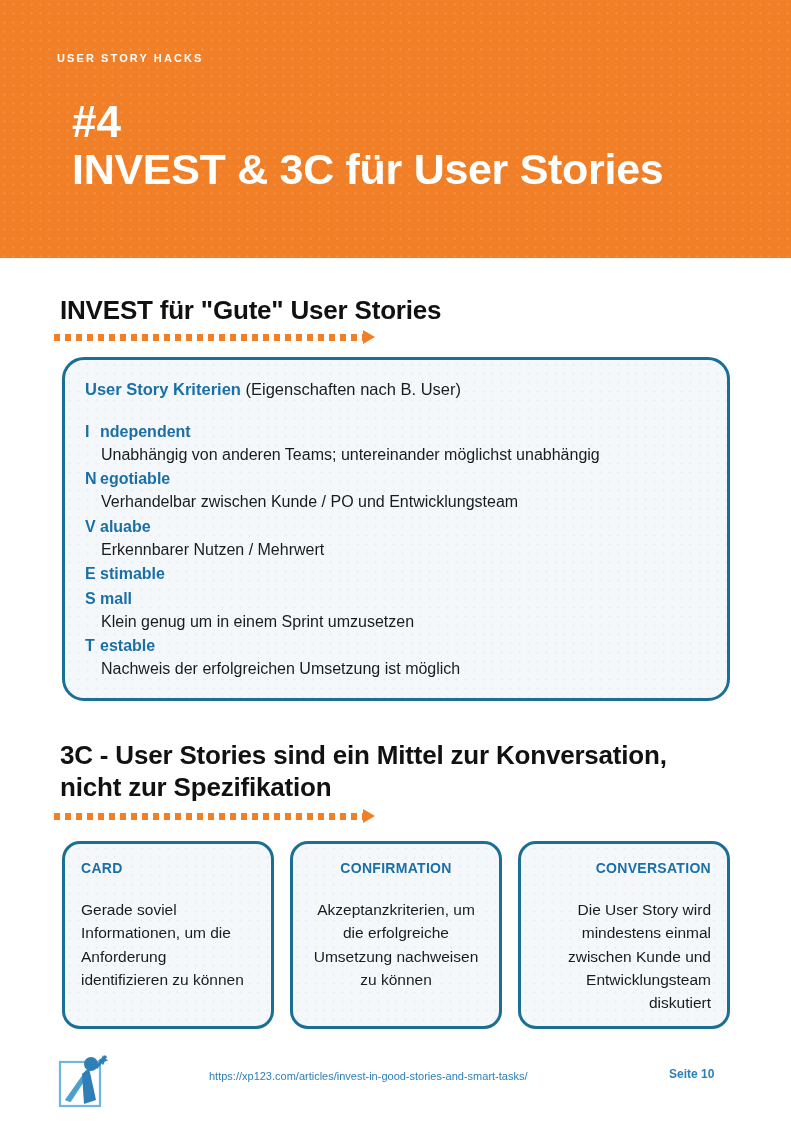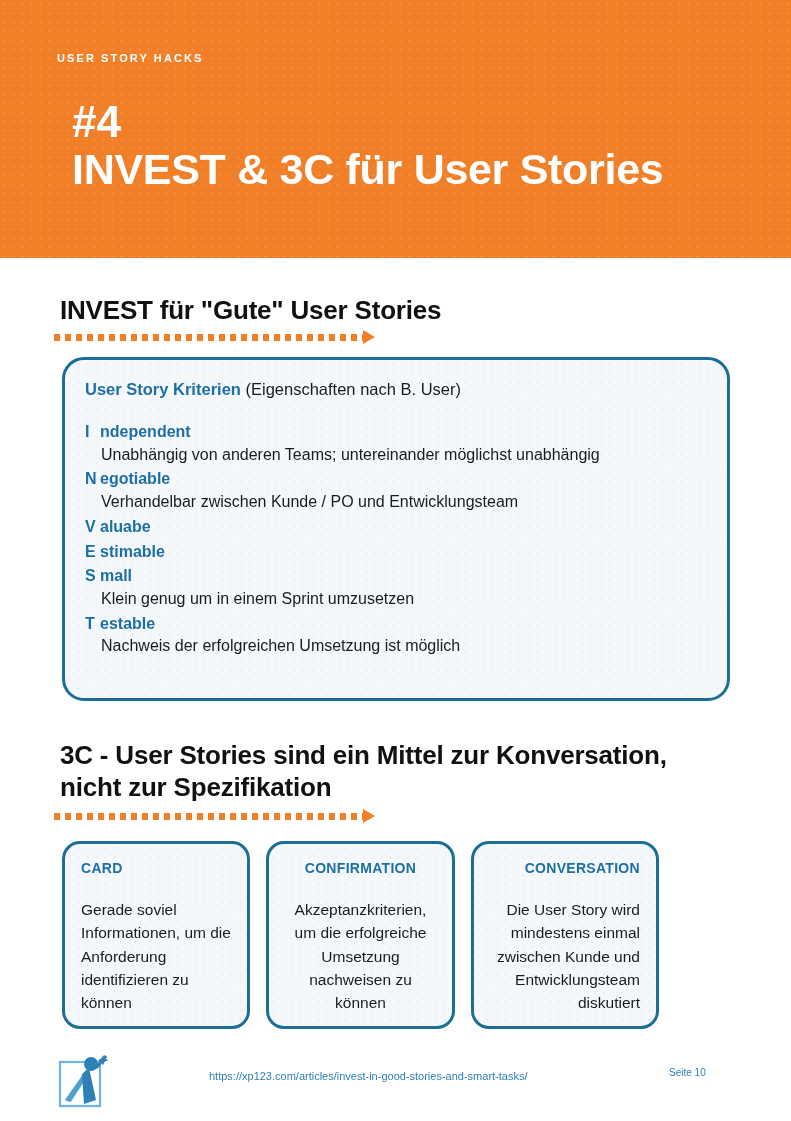--- a/index.html
+++ b/index.html
@@ -144,21 +144,21 @@
     color: #1b1b1b;
     line-height: 1.42;
     padding-left: 16px;
     white-space: nowrap;
   }
 
   
   .cards {
     position: absolute;
     left: 62px; top: 841px;
-    width: 597px;
+    width: 668px;
     display: flex;
     gap: 16px;
   }
   .card {
     box-sizing: border-box;
     width: 212px;
     height: 188px;
     border: 3px solid #1B6E94;
     border-radius: 18px;
     background: #F5F8FB;
@@ -191,23 +191,24 @@
   .footer-url {
     position: absolute;
     left: 209px; top: 1070px;
     font-size: 11px;
     color: #2D7FB8;
     white-space: nowrap;
   }
   .footer-page {
     position: absolute;
     left: 669px; top: 1067px;
-    font-size: 10px;
+    font-size: 12px;
     color: #2D7FB8;
     white-space: nowrap;
+    font-weight: bold;
   }
 </style>
 </head>
 <body>
 
 <div class="header-band">
   <div class="eyebrow">USER STORY HACKS</div>
   <div class="title-block">
     <div class="title-num">#4</div>
     <div class="title-main">INVEST &amp; 3C für User Stories</div>
@@ -236,20 +237,21 @@
     <div class="invest-item">
       <div class="invest-term">
         <span class="lead">N</span><span>egotiable</span>
       </div>
       <div class="invest-desc">Verhandelbar zwischen Kunde / PO und Entwicklungsteam</div>
     </div>
     <div class="invest-item">
       <div class="invest-term">
         <span class="lead">V</span><span>aluabe</span>
       </div>
+      <div class="invest-desc">Erkennbarer Nutzen / Mehrwert</div>
     </div>
     <div class="invest-item">
       <div class="invest-term">
         <span class="lead">E</span><span>stimable</span>
       </div>
     </div>
     <div class="invest-item">
       <div class="invest-term">
         <span class="lead">S</span><span>mall</span>
       </div>

